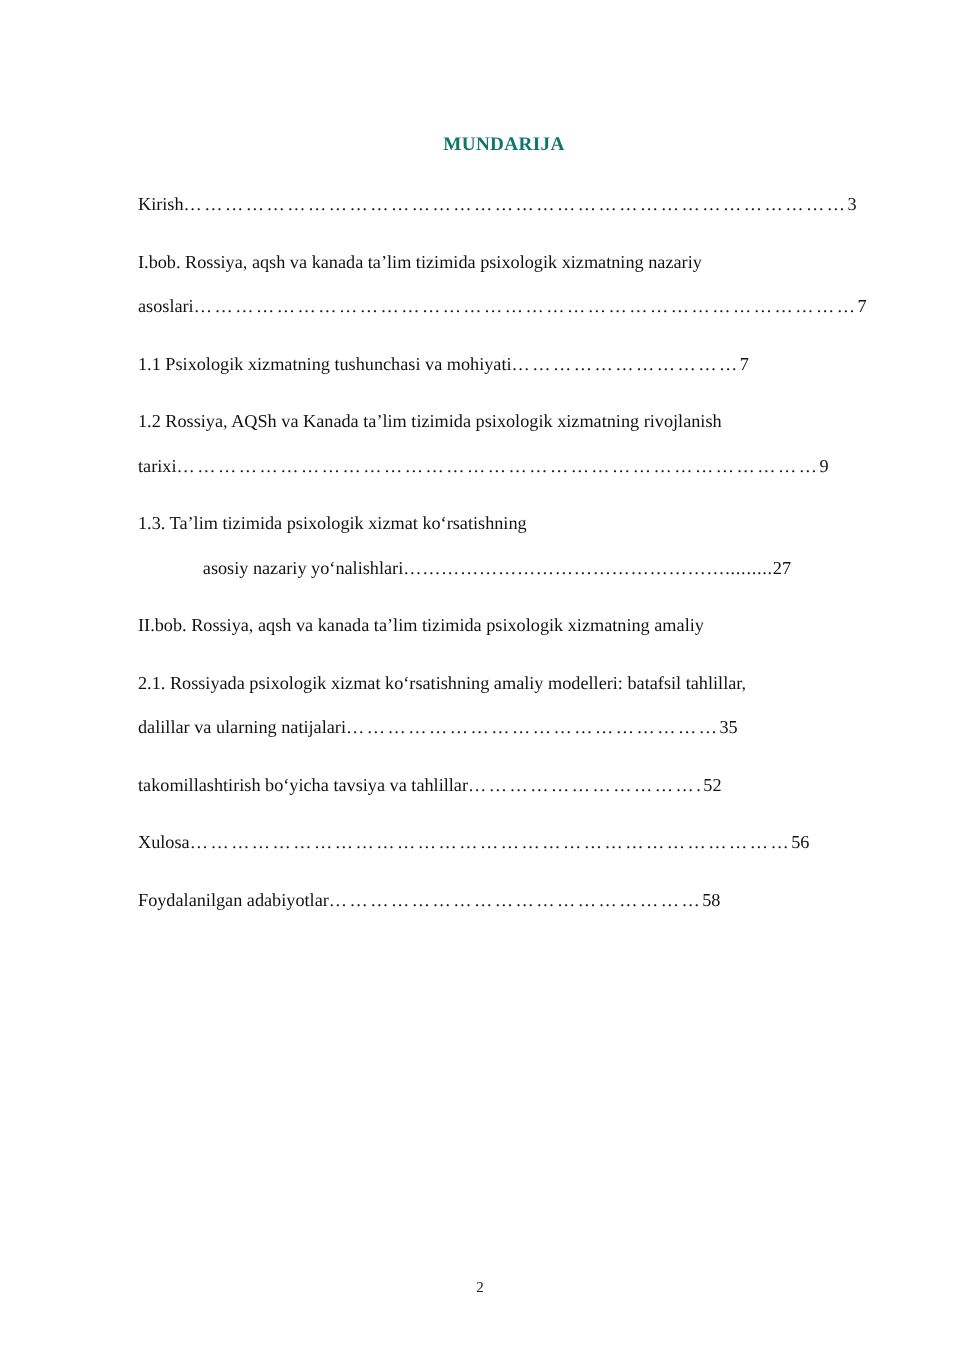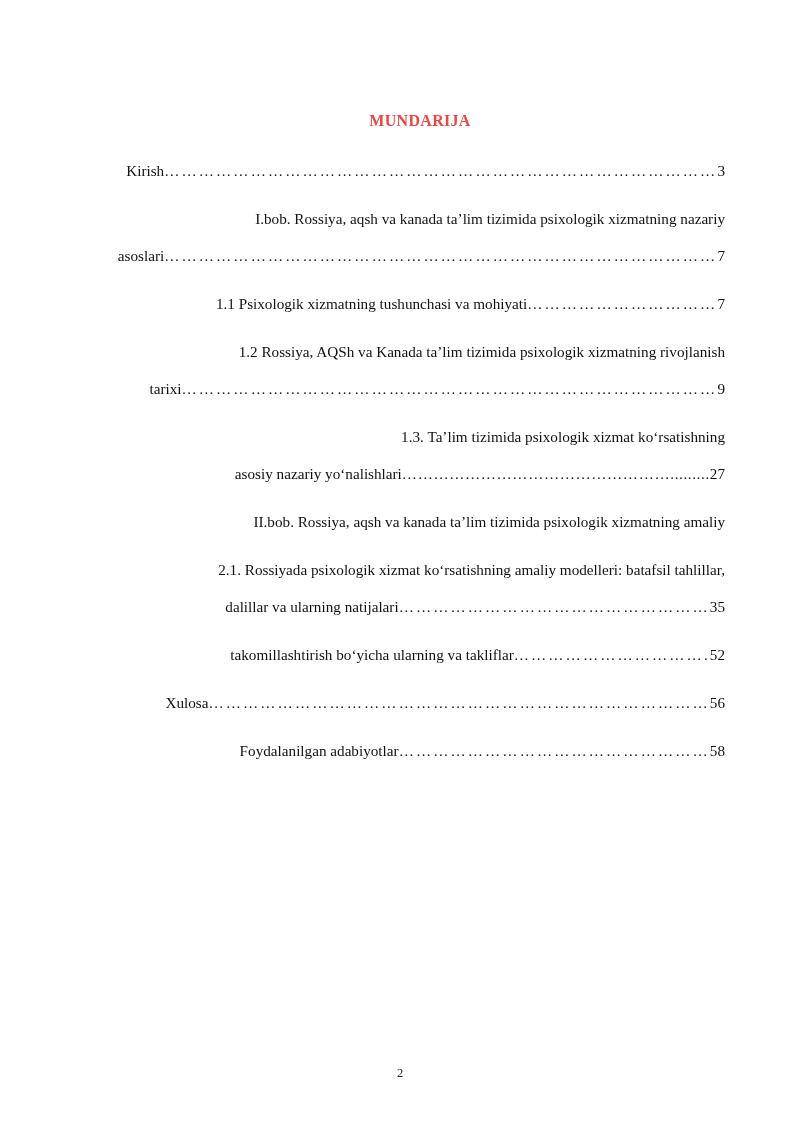--- a/index.html
+++ b/index.html
@@ -26,27 +26,26 @@
     left: 115px;
     top: 112px;
     width: 610px;
   }
   .doc-title {
     text-align: center;
     font-weight: bold;
     font-size: 16px;
     letter-spacing: 0.3px;
     margin: 0 0 22px 0;
-    color: #ef4444;
+    color: #0f766e;
   }
   .toc {
     margin: 0;
     padding: 0;
     list-style: none;
-    text-align: right;
   }
   .toc-entry {
     margin: 0 0 11px 0;
   }
   .toc-line {
     font-size: 15.2px;
     line-height: 37px;
     color: #111111;
     white-space: nowrap;
     display: block;
@@ -119,21 +118,21 @@
         <div class="toc-line"><span class="entry-text">II.bob. Rossiya, aqsh va kanada ta’lim tizimida psixologik xizmatning amaliy</span></div>
       </div>
 
       <div class="toc-entry">
         <div class="toc-line"><span class="entry-text">2.1. Rossiyada psixologik xizmat koʻrsatishning amaliy modelleri: batafsil tahlillar,</span></div>
         <div class="toc-line"><span class="entry-text">dalillar va ularning natijalari</span><span class="leaders">………………………………………………</span><span class="pageno">35</span></div>
       </div>
 
 
       <div class="toc-entry">
-        <div class="toc-line"><span class="entry-text">takomillashtirish boʻyicha ularning va takliflar</span><span class="leaders">…………………………….</span><span class="pageno">52</span></div>
+        <div class="toc-line"><span class="entry-text">takomillashtirish boʻyicha tavsiya va tahlillar</span><span class="leaders">…………………………….</span><span class="pageno">52</span></div>
       </div>
 
       <div class="toc-entry">
         <div class="toc-line"><span class="entry-text">Xulosa</span><span class="leaders">……………………………………………………………………………</span><span class="pageno">56</span></div>
       </div>
 
       <div class="toc-entry">
         <div class="toc-line"><span class="entry-text">Foydalanilgan adabiyotlar</span><span class="leaders">………………………………………………</span><span class="pageno">58</span></div>
       </div>
 

